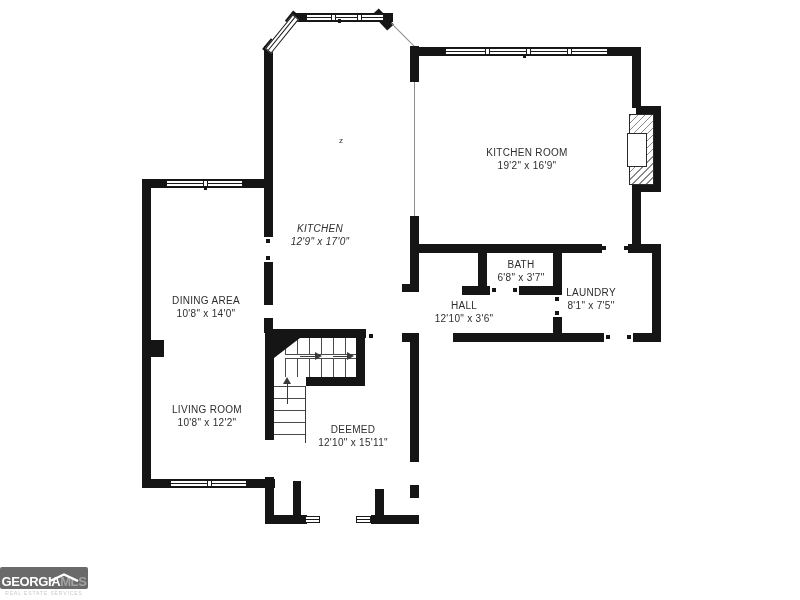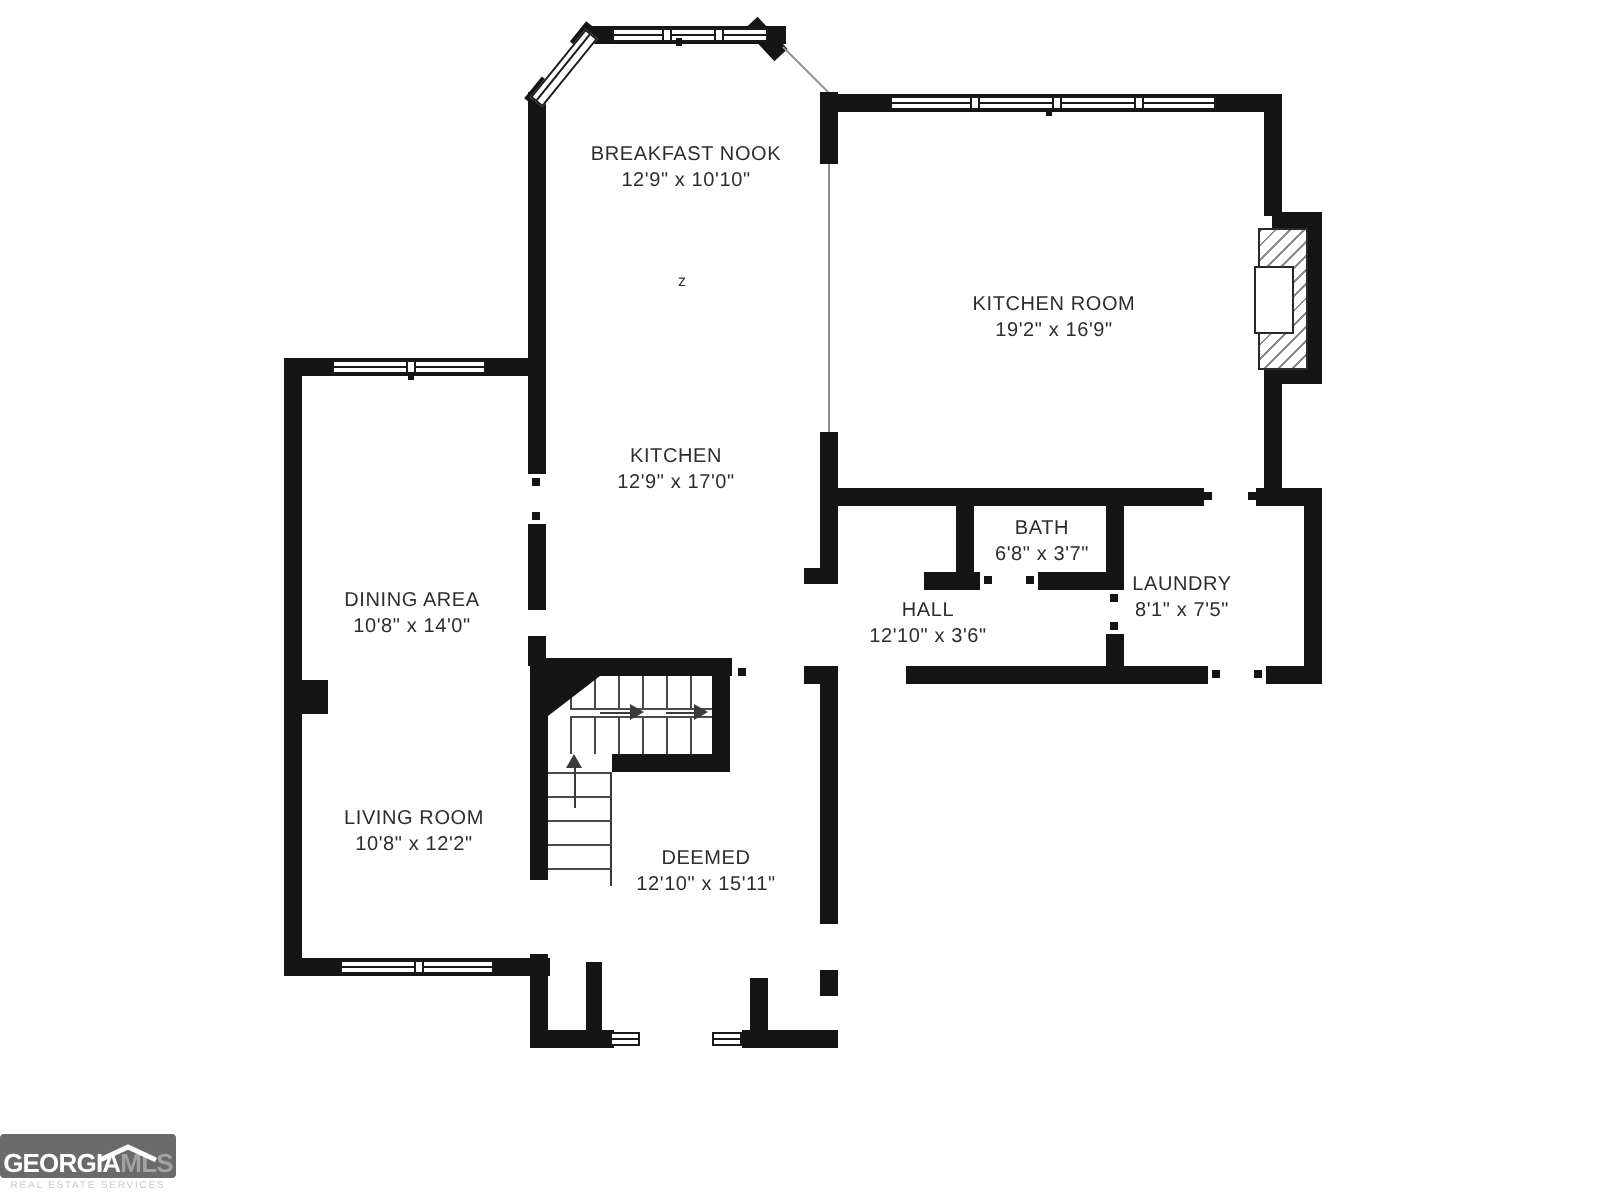--- a/index.html
+++ b/index.html
@@ -148,29 +148,25 @@
   <div class="window" style="left:305px;top:516px;width:15px;height:7px;">
       <div class="mid"></div>
     </div>
   <div class="window" style="left:356px;top:516px;width:15px;height:7px;">
       <div class="mid"></div>
     </div>
   <div class="wall" style="left:371px;top:515px;width:48px;height:9px;"></div>
   <div class="wall" style="left:293px;top:481px;width:8px;height:40px;"></div>
   <div class="wall" style="left:375px;top:489px;width:9px;height:32px;"></div>
 
-  <div class="room" style="left:343px;top:73px;">
-    <div class="name">BREAKFAST NOOK</div>
-    <div class="dims">12'9" x 10'10"</div>
-  </div>
   <div class="room" style="left:527px;top:148px;">
     <div class="name">KITCHEN ROOM</div>
     <div class="dims">19'2" x 16'9"</div>
   </div>
-  <div class="room" style="left:338px;top:224px;">
+  <div class="room" style="left:320px;top:224px;font-style:italic;">
     <div class="name">KITCHEN</div>
     <div class="dims">12'9" x 17'0"</div>
   </div>
   <div class="room" style="left:206px;top:256px;margin-top:40px;">
     <div class="name">DINING AREA</div>
     <div class="dims">10'8" x 14'0"</div>
   </div>
   <div class="room" style="left:521px;top:260px;">
     <div class="name">BATH</div>
     <div class="dims">6'8" x 3'7"</div>

